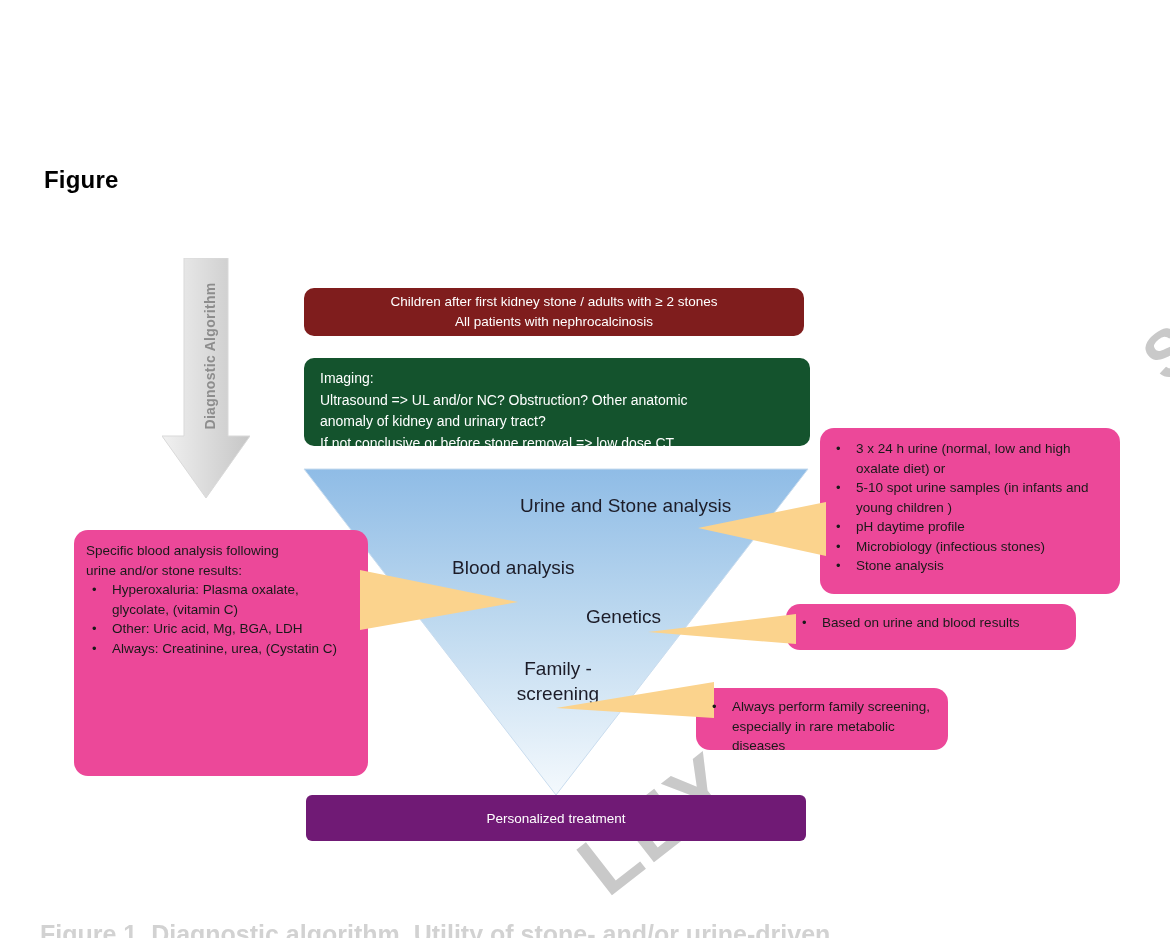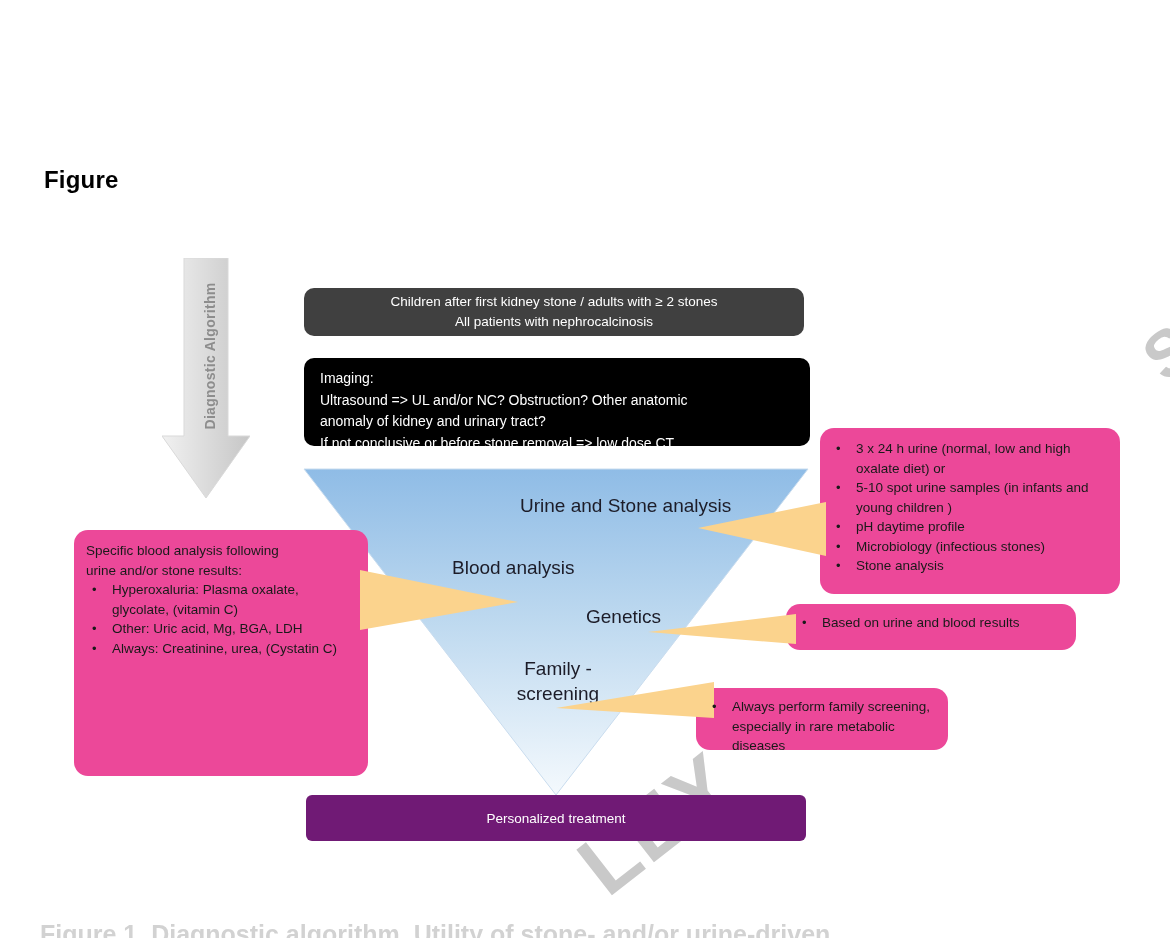--- a/index.html
+++ b/index.html
@@ -102,35 +102,35 @@
     position: absolute;
     border-radius: 10px;
     color: #ffffff;
     box-sizing: border-box;
   }
   .box-header {
     left: 304px;
     top: 288px;
     width: 500px;
     height: 48px;
-    background: #404040;
+    background: #7f1d1d;
     display: flex;
     align-items: center;
     justify-content: center;
     text-align: center;
     font-size: 13.5px;
     line-height: 20px;
     padding: 0 14px;
   }
   .box-imaging {
     left: 304px;
     top: 358px;
     width: 506px;
     height: 88px;
-    background: #000000;
+    background: #14532d;
     padding: 10px 16px 10px 16px;
     font-size: 14px;
     line-height: 21.5px;
   }
 
   .box-bottom {
     left: 306px;
     top: 795px;
     width: 500px;
     height: 46px;

